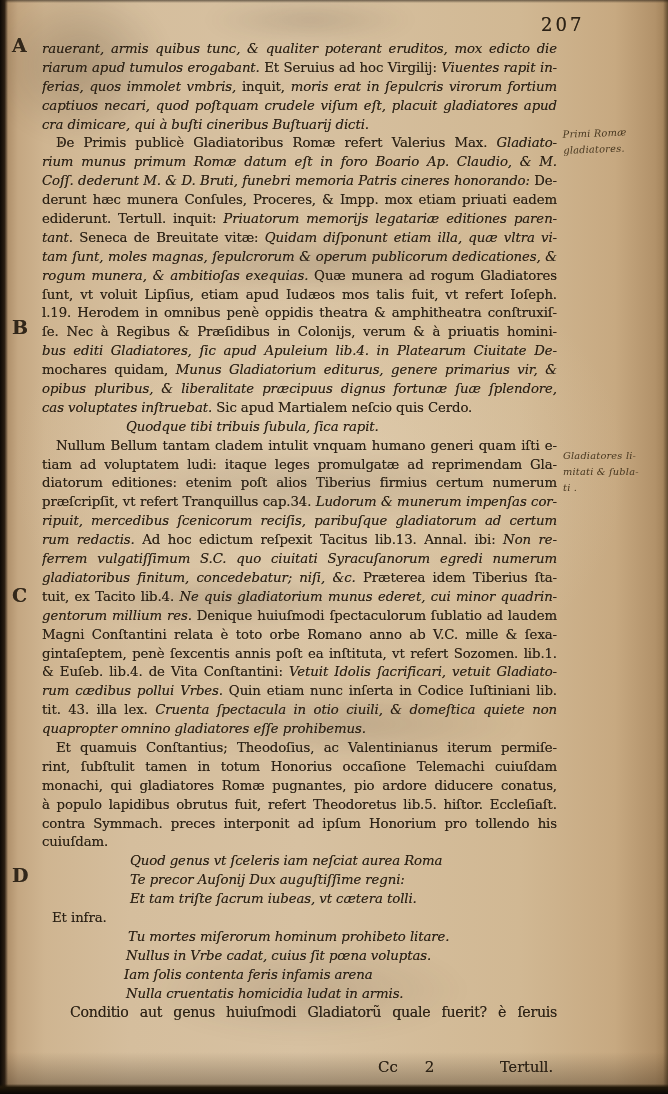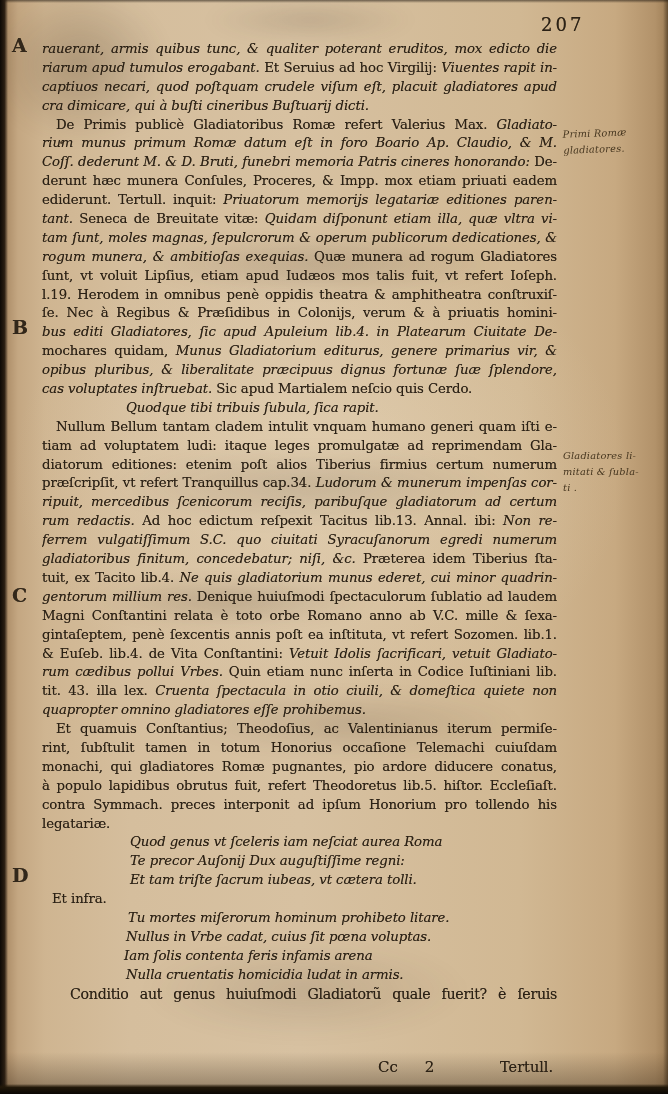--- a/index.html
+++ b/index.html
@@ -68,20 +68,21 @@
   <div class="pagenum">207</div>
 
   <div class="mletter ml-a">A</div>
   <div class="mletter ml-b">B</div>
   <div class="mletter ml-c">C</div>
   <div class="mletter ml-d">D</div>
 
   <div class="bodytext">
       <div class="line just" style="text-indent: 0px;"><span class="it">rauerant, armis quibus tunc, &amp; qualiter poterant eruditos, mox edicto die inſe-</span></div>
       <div class="line just" style="text-indent: 0px;"><span class="it">riarum apud tumulos erogabant. </span><span class="ro">Et Seruius ad hoc Virgilij: </span><span class="it">Viuentes rapit in-</span></div>
+      <div class="line just" style="text-indent: 0px;"><span class="it">ferias, quos immolet vmbris, </span><span class="ro">inquit, </span><span class="it">moris erat in ſepulcris virorum fortium</span></div>
       <div class="line just" style="text-indent: 0px;"><span class="it">captiuos necari, quod poſtquam crudele viſum eſt, placuit gladiatores apud ſepul-</span></div>
       <div class="line" style="text-indent: 0px;"><span class="it">cra dimicare, qui à buſti cineribus Buſtuarij dicti.</span></div>
       <div class="line just" style="text-indent: 14px;"><span class="ro">De Primis publicè Gladiatoribus Romæ refert Valerius Max. </span><span class="it">Gladiato-</span></div>
       <div class="line just" style="text-indent: 0px;"><span class="it">rium munus primum Romæ datum eſt in foro Boario Ap. Claudio, &amp; M. Fuluio</span></div>
       <div class="line just" style="text-indent: 0px;"><span class="it">Coſſ. dederunt M. &amp; D. Bruti, funebri memoria Patris cineres honorando: </span><span class="ro">De-</span></div>
       <div class="line just" style="text-indent: 0px;"><span class="ro">derunt hæc munera Conſules, Proceres, &amp; Impp. mox etiam priuati eadem</span></div>
       <div class="line just" style="text-indent: 0px;"><span class="ro">ediderunt. Tertull. inquit: </span><span class="it">Priuatorum memorijs legatariæ editiones paren-</span></div>
       <div class="line just" style="text-indent: 0px;"><span class="it">tant. </span><span class="ro">Seneca de Breuitate vitæ: </span><span class="it">Quidam diſponunt etiam illa, quæ vltra vi-</span></div>
       <div class="line just" style="text-indent: 0px;"><span class="it">tam ſunt, moles magnas, ſepulcrorum &amp; operum publicorum dedicationes, &amp; ad</span></div>
       <div class="line just" style="text-indent: 0px;"><span class="it">rogum munera, &amp; ambitioſas exequias. </span><span class="ro">Quæ munera ad rogum Gladiatores</span></div>
@@ -107,21 +108,21 @@
       <div class="line just" style="text-indent: 0px;"><span class="ro">gintaſeptem, penè ſexcentis annis poſt ea inſtituta, vt refert Sozomen. lib.1.</span></div>
       <div class="line just" style="text-indent: 0px;"><span class="ro">&amp; Euſeb. lib.4. de Vita Conſtantini: </span><span class="it">Vetuit Idolis ſacrificari, vetuit Gladiato-</span></div>
       <div class="line just" style="text-indent: 0px;"><span class="it">rum cædibus pollui Vrbes. </span><span class="ro">Quin etiam nunc inſerta in Codice Iuſtiniani lib. 11.</span></div>
       <div class="line just" style="text-indent: 0px;"><span class="ro">tit. 43. illa lex. </span><span class="it">Cruenta ſpectacula in otio ciuili, &amp; domeſtica quiete non placent,</span></div>
       <div class="line" style="text-indent: 0px;"><span class="it">quapropter omnino gladiatores eſſe prohibemus.</span></div>
       <div class="line just" style="text-indent: 14px;"><span class="ro">Et quamuis Conſtantius; Theodoſius, ac Valentinianus iterum permiſe-</span></div>
       <div class="line just" style="text-indent: 0px;"><span class="ro">rint, ſubſtulit tamen in totum Honorius occaſione Telemachi cuiuſdam</span></div>
       <div class="line just" style="text-indent: 0px;"><span class="ro">monachi, qui gladiatores Romæ pugnantes, pio ardore diducere conatus,</span></div>
       <div class="line just" style="text-indent: 0px;"><span class="ro">à populo lapidibus obrutus fuit, refert Theodoretus lib.5. hiſtor. Eccleſiaſt.</span></div>
       <div class="line just" style="text-indent: 0px;"><span class="ro">contra Symmach. preces interponit ad ipſum Honorium pro tollendo his</span></div>
-      <div class="line" style="text-indent: 0px;"><span class="ro">legatariæ.</span></div>
+      <div class="line" style="text-indent: 0px;"><span class="ro">cuiuſdam.</span></div>
       <div class="line" style="text-indent: 88px;"><span class="it">Quod genus vt ſceleris iam neſciat aurea Roma</span></div>
       <div class="line" style="text-indent: 88px;"><span class="it">Te precor Auſonij Dux auguſtiſſime regni:</span></div>
       <div class="line" style="text-indent: 88px;"><span class="it">Et tam triſte ſacrum iubeas, vt cætera tolli.</span></div>
       <div class="line" style="text-indent: 10px;"><span class="ro">Et infra.</span></div>
       <div class="line" style="text-indent: 86px;"><span class="it">Tu mortes miſerorum hominum prohibeto litare.</span></div>
       <div class="line" style="text-indent: 84px;"><span class="it">Nullus in Vrbe cadat, cuius ſit pœna voluptas.</span></div>
       <div class="line" style="text-indent: 82px;"><span class="it">Iam ſolis contenta feris infamis arena</span></div>
       <div class="line" style="text-indent: 84px;"><span class="it">Nulla cruentatis homicidia ludat in armis.</span></div>
       <div class="line just big" style="text-indent: 28px;"><span class="ro">Conditio aut genus huiuſmodi Gladiatorũ quale fuerit? è ſeruis plerumq;</span></div>
     </div>

